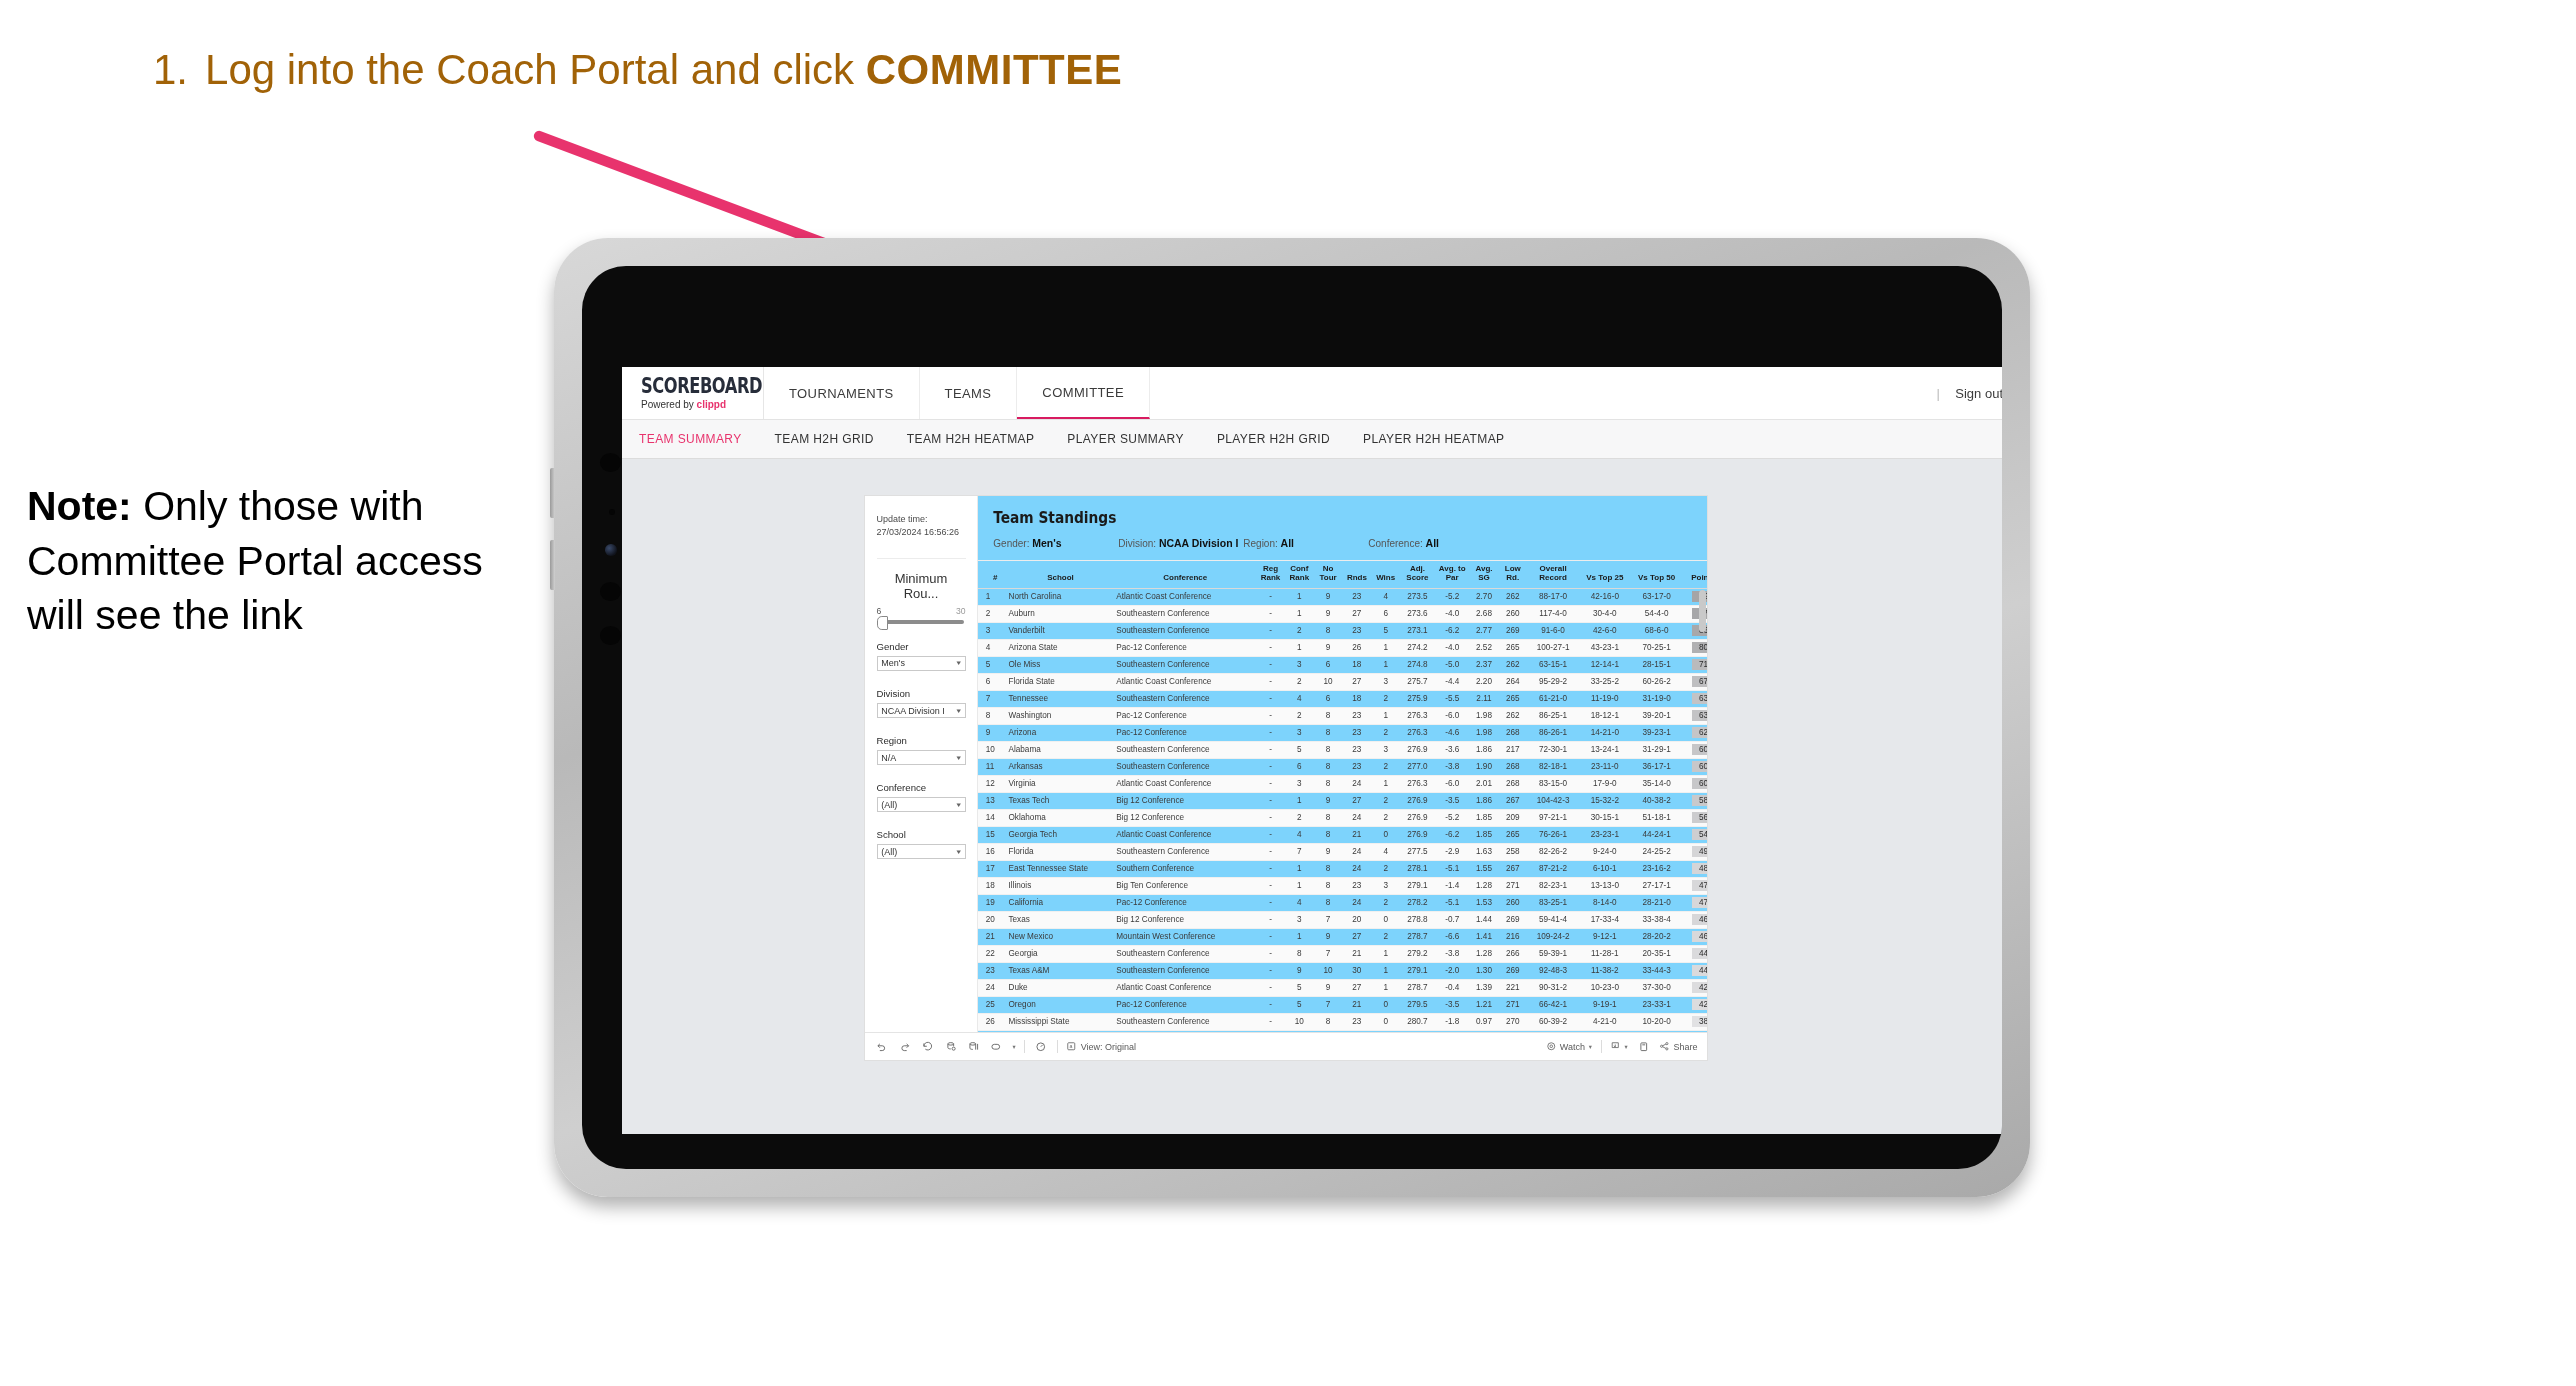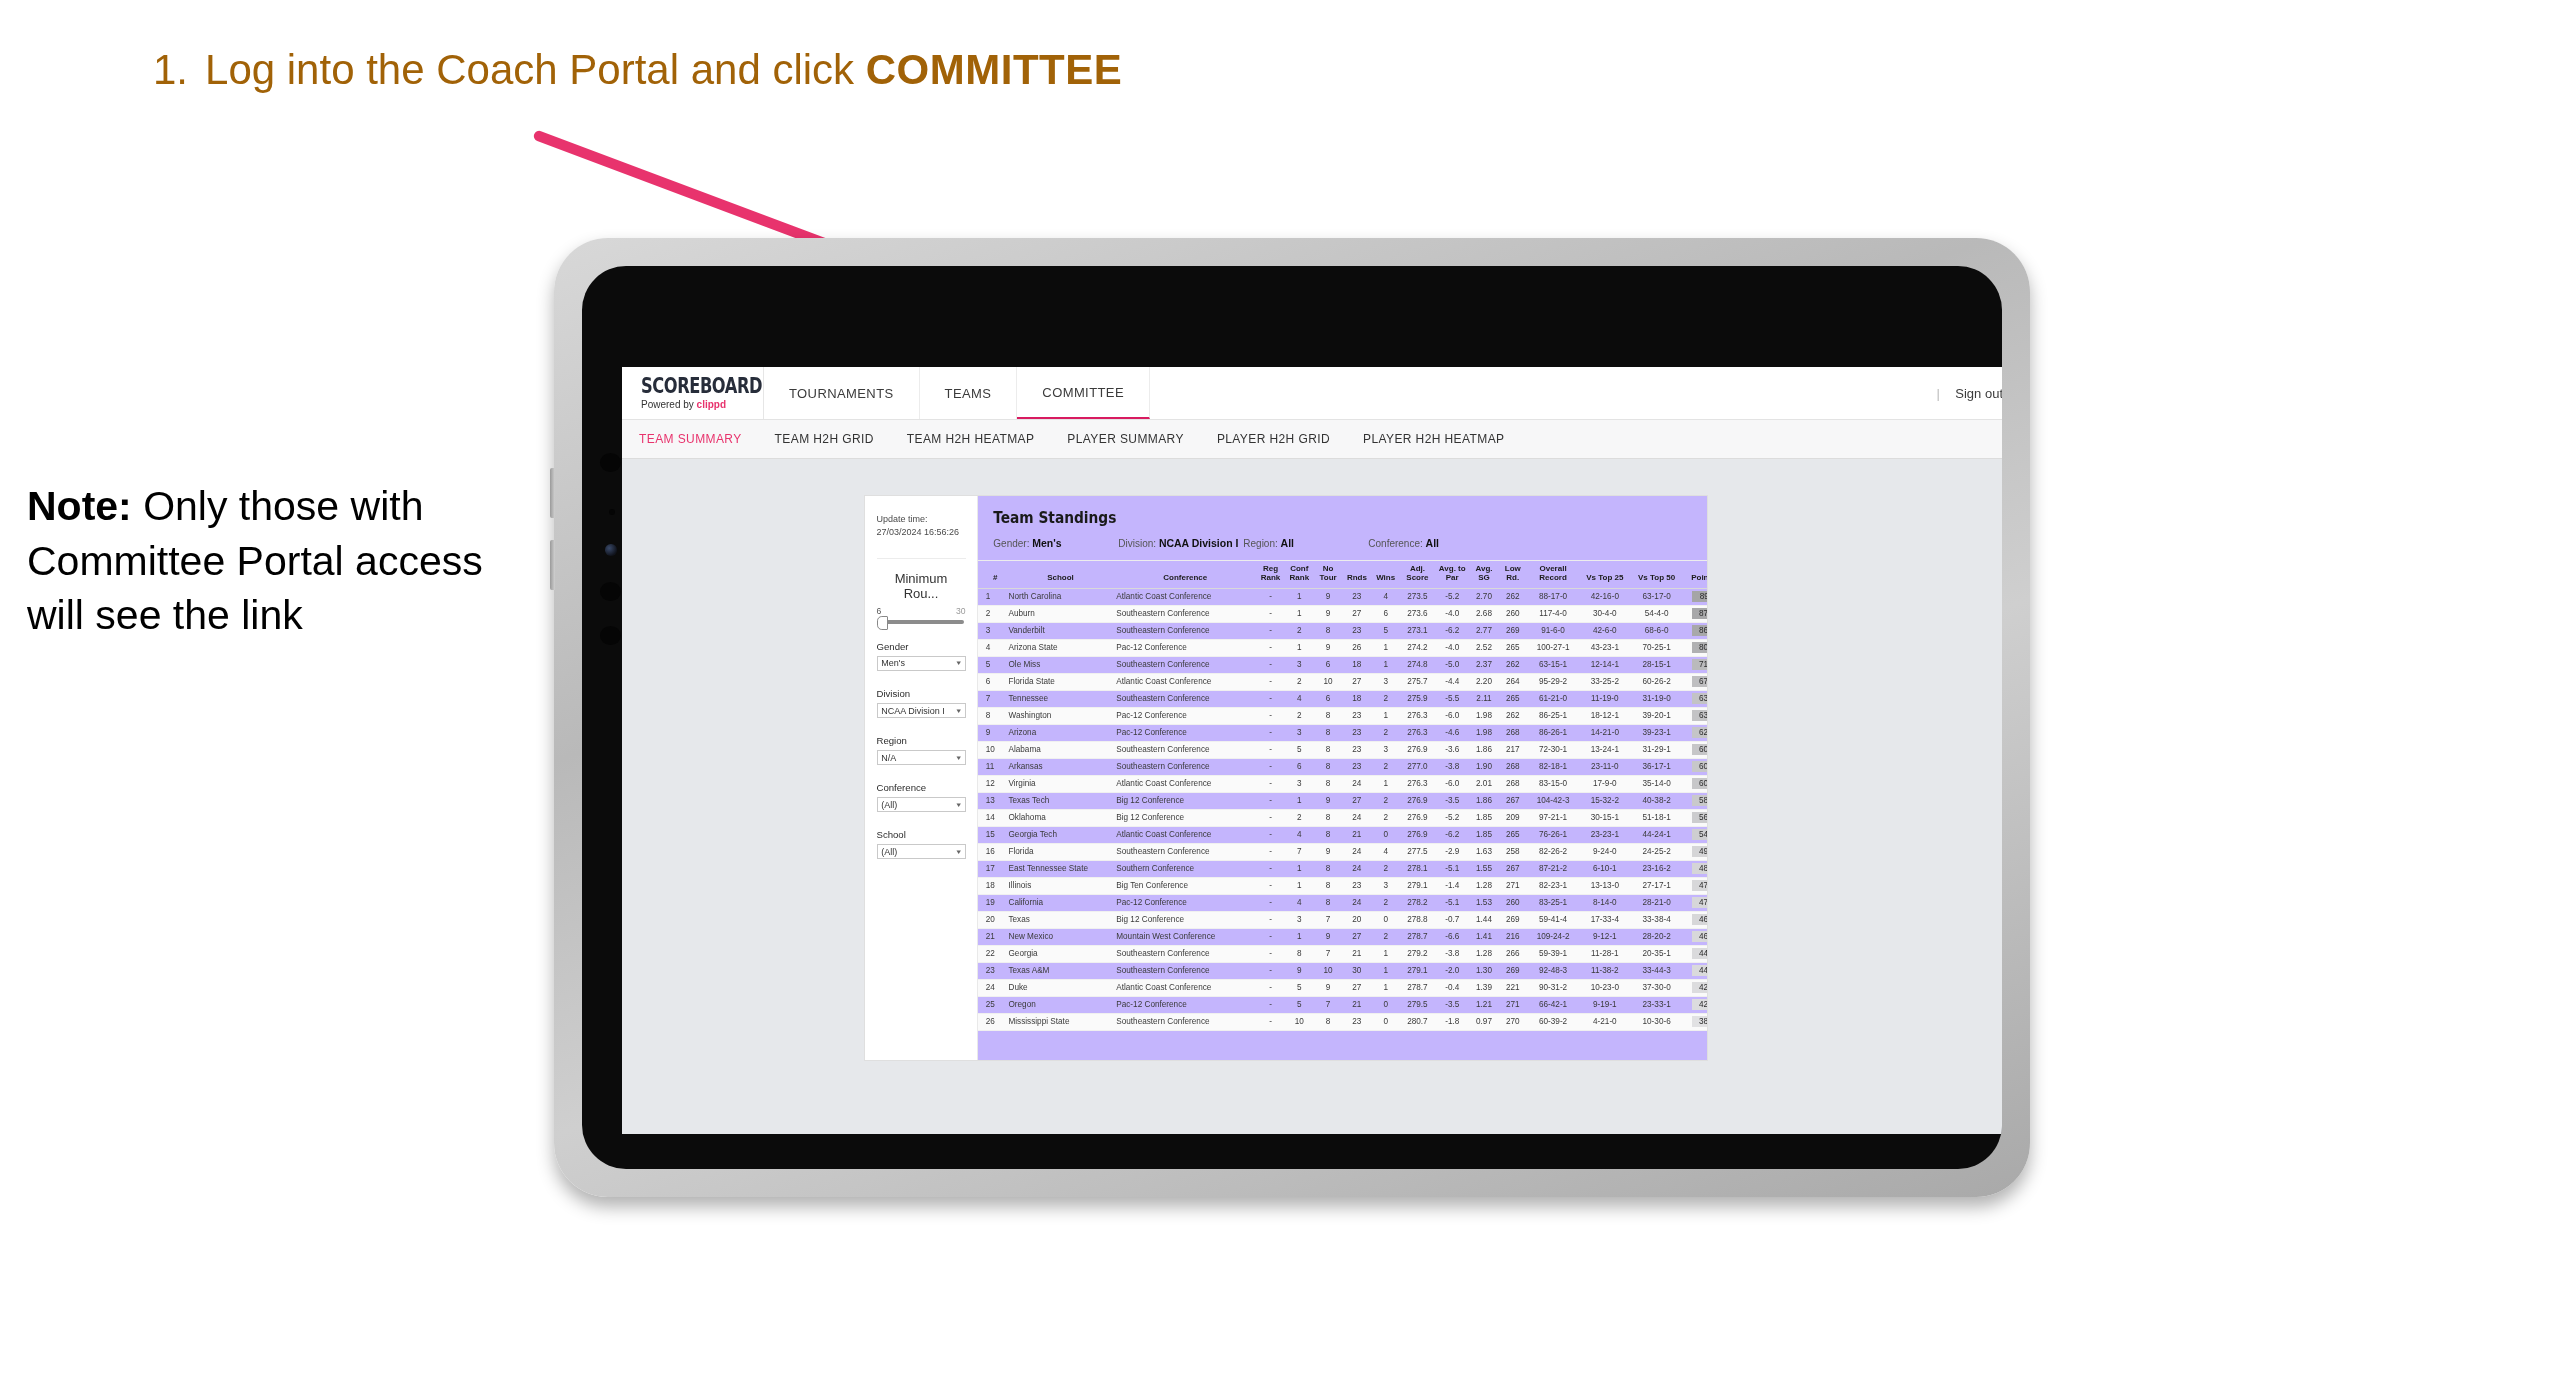--- a/index.html
+++ b/index.html
@@ -186,25 +186,25 @@
   #viz-area {
     position: relative;
     height: 677px;
     background: #e6e8eb;
   }
   #viz-panel {
     position: absolute;
     left: 242px;
     top: 36px;
     width: 844px;
-    background: #c4b5fd;
+    background: #7dd3fc;
     border: 1px solid #dfdfdf;
     box-sizing: border-box;
     display: flex;
-    flex-direction: row;
+    flex-direction: column;
     height: 566px;
     overflow: hidden;
   }
   #viz-body { display: flex; flex: 1; min-height: 0; }
 
   
   #filters {
     width: 113px;
     border-right: 1px solid #e9e9e9;
     padding: 17px 11.5px 0 11.5px;
@@ -979,21 +979,21 @@
                         <td class="c-num">10</td>
                         <td class="c-num">8</td>
                         <td class="c-num">23</td>
                         <td class="c-num">0</td>
                         <td class="c-num3">280.7</td>
                         <td class="c-num3">-1.8</td>
                         <td class="c-num">0.97</td>
                         <td class="c-num">270</td>
                         <td class="c-rec">60-39-2</td>
                         <td class="c-rec">4-21-0</td>
-                        <td class="c-rec">10-30-6</td>
+                        <td class="c-rec">10-20-0</td>
                         <td class="c-pts pts-cell"><span style="background: rgb(225, 225, 227);">38.53</span></td>
                       </tr>
                     </tbody>
                 </table>
                 <div id="fake-scrollbar"></div>
               </div>
             </div>
           </div>
 
           <div id="viz-toolbar">

